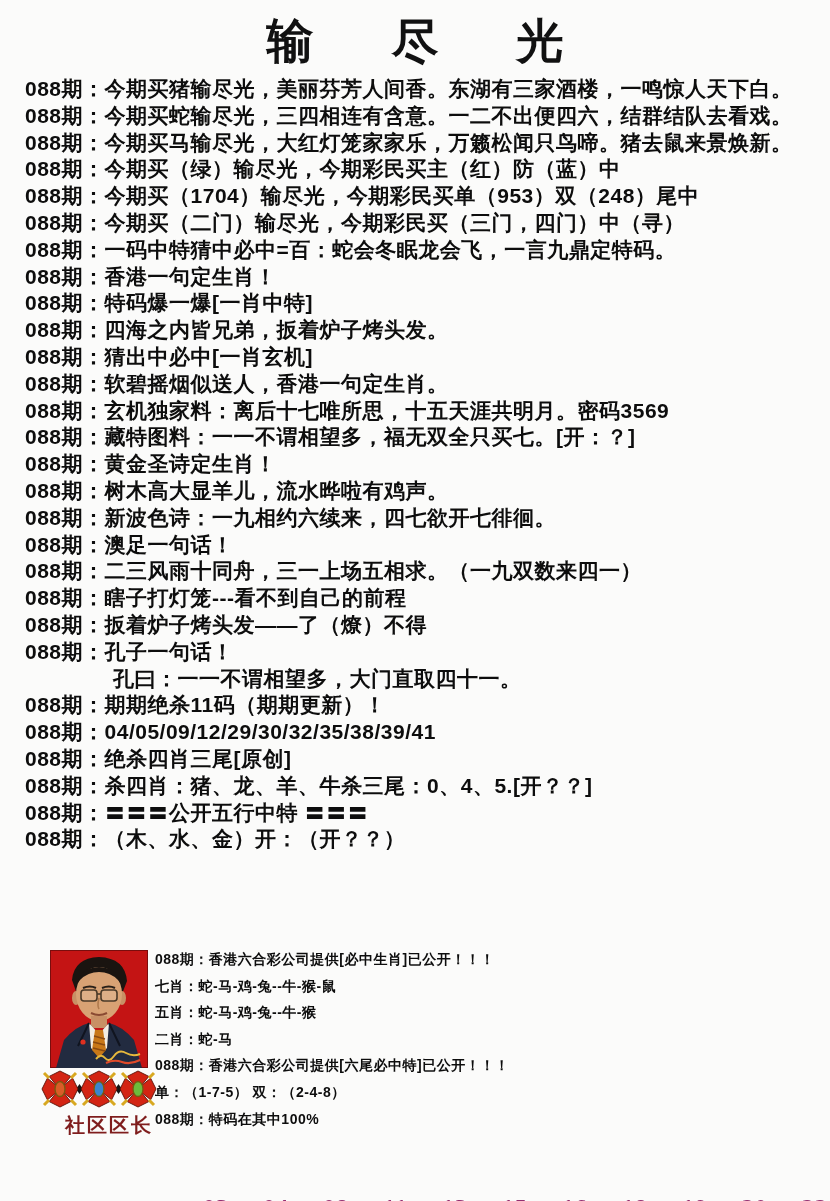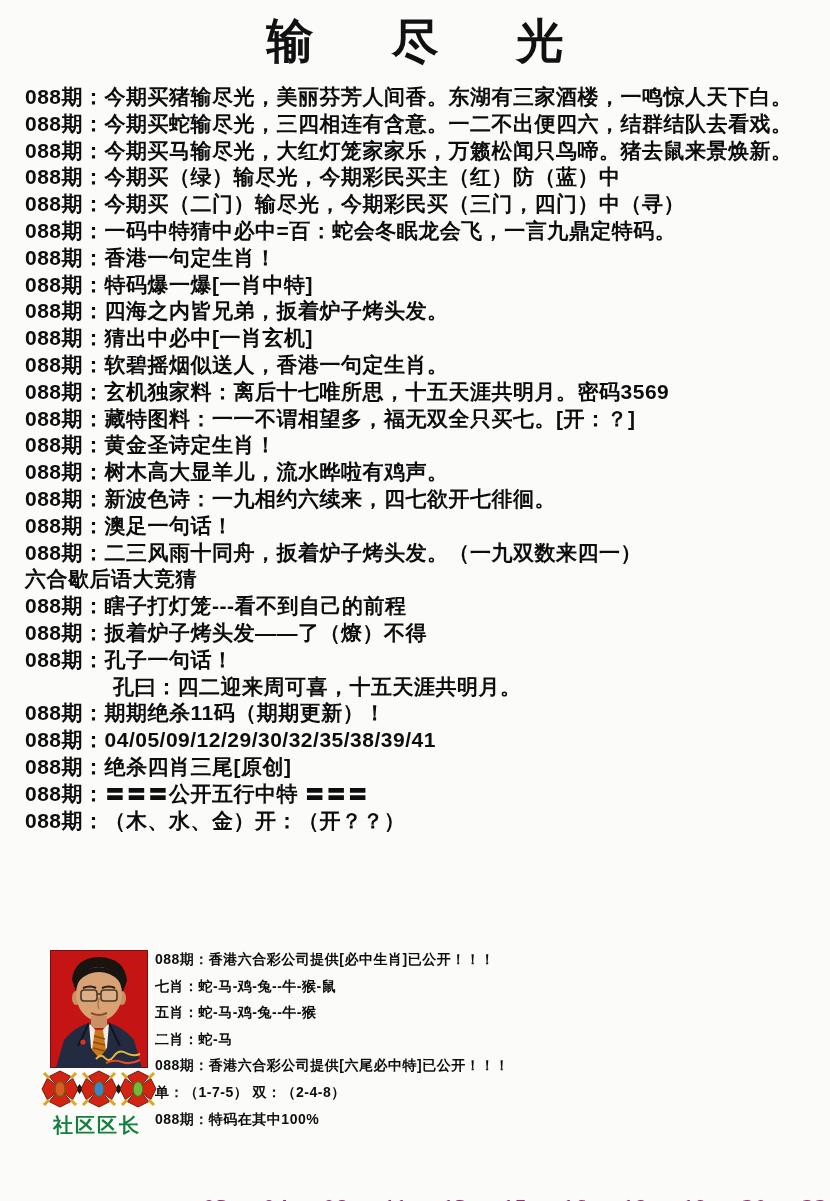--- a/index.html
+++ b/index.html
@@ -20,39 +20,39 @@
     padding-left:78px;box-sizing:border-box;
     font-family:Liberation Mono, monospace;
     font-size:47px;font-weight:600;
     letter-spacing:78px;
     color:#111;
     white-space:nowrap;
   }
 
   
   .tips{
-    position:absolute;top:84px;left:25px;right:12px;
+    position:absolute;top:76px;left:25px;right:12px;
   }
   .tip-line{
     font-size:21px;
     font-weight:bold;
     line-height:26.8px;
     letter-spacing:0.5px;
     white-space:nowrap;
   }
   .tip-line.indent{padding-left:88px;}
 
   
   .photo-wrap{position:absolute;left:50px;top:950px;width:98px;height:118px;}
   .photo-wrap svg{display:block;}
   .flowers{position:absolute;left:40px;top:1066px;width:118px;height:46px;}
   .photo-caption{
     position:absolute;left:53px;top:1112px;width:112px;
-    font-size:20px;font-weight:bold;color:#15803d;
-    letter-spacing:2px;white-space:nowrap;
+    font-size:20px;font-weight:bold;color:#7f1d1d;
+    letter-spacing:2px;white-space:nowrap;text-align:center;
   }
 
   
   .bottom-lines{
     position:absolute;left:155px;top:946px;right:8px;
   }
   .bottom-line{
     font-size:14px;font-weight:bold;
     line-height:26.6px;
     letter-spacing:0.5px;
@@ -76,42 +76,43 @@
 
 <div class="page">
 
   <div class="title">输尽光</div>
 
   <div class="tips">
     <div class="tip-line">088期：今期买猪输尽光，美丽芬芳人间香。东湖有三家酒楼，一鸣惊人天下白。</div>
     <div class="tip-line">088期：今期买蛇输尽光，三四相连有含意。一二不出便四六，结群结队去看戏。</div>
     <div class="tip-line">088期：今期买马输尽光，大红灯笼家家乐，万籁松闻只鸟啼。猪去鼠来景焕新。</div>
     <div class="tip-line">088期：今期买（绿）输尽光，今期彩民买主（红）防（蓝）中</div>
+    <div class="tip-line">088期：今期买（1704）输尽光，今期彩民买单（953）双（248）尾中</div>
     <div class="tip-line">088期：今期买（二门）输尽光，今期彩民买（三门，四门）中（寻）</div>
     <div class="tip-line">088期：一码中特猜中必中=百：蛇会冬眠龙会飞，一言九鼎定特码。</div>
     <div class="tip-line">088期：香港一句定生肖！</div>
     <div class="tip-line">088期：特码爆一爆[一肖中特]</div>
     <div class="tip-line">088期：四海之内皆兄弟，扳着炉子烤头发。</div>
     <div class="tip-line">088期：猜出中必中[一肖玄机]</div>
     <div class="tip-line">088期：软碧摇烟似送人，香港一句定生肖。</div>
     <div class="tip-line">088期：玄机独家料：离后十七唯所思，十五天涯共明月。密码3569</div>
     <div class="tip-line">088期：藏特图料：一一不谓相望多，福无双全只买七。[开：？]</div>
     <div class="tip-line">088期：黄金圣诗定生肖！</div>
     <div class="tip-line">088期：树木高大显羊儿，流水晔啦有鸡声。</div>
     <div class="tip-line">088期：新波色诗：一九相约六续来，四七欲开七徘徊。</div>
     <div class="tip-line">088期：澳足一句话！</div>
-    <div class="tip-line">088期：二三风雨十同舟，扳着炉子烤头发。（一九双数来四一）</div>
-    <div class="tip-line">六合歇后语大竞猜</div>
+    <div class="tip-line">088期：二三风雨十同舟，三一上场五相求。（一九双数来四一）</div>
     <div class="tip-line">088期：瞎子打灯笼---看不到自己的前程</div>
     <div class="tip-line">088期：扳着炉子烤头发——了（燎）不得</div>
     <div class="tip-line">088期：孔子一句话！</div>
-    <div class="tip-line indent">孔曰：四二迎来周可喜，十五天涯共明月。</div>
+    <div class="tip-line indent">孔曰：一一不谓相望多，大门直取四十一。</div>
     <div class="tip-line">088期：期期绝杀11码（期期更新）！</div>
     <div class="tip-line">088期：04/05/09/12/29/30/32/35/38/39/41</div>
     <div class="tip-line">088期：绝杀四肖三尾[原创]</div>
+    <div class="tip-line">088期：杀四肖：猪、龙、羊、牛杀三尾：0、4、5.[开？？]</div>
     <div class="tip-line">088期：〓〓〓公开五行中特 〓〓〓</div>
     <div class="tip-line">088期：（木、水、金）开：（开？？）</div>
   </div>
 
   <div class="photo-wrap">
     <svg width="98" height="118" viewBox="0 0 98 118">
       <rect x="0" y="0" width="98" height="118" style="fill:var(--photo-bg,#c41414)"></rect>
       <rect x="0" y="0" width="98" height="118" fill="none" stroke="#7a0d0d" stroke-width="2"></rect>
 
       <path d="M22,30 Q24,8 49,7 Q75,8 77,31 L72,44 Q68,20 49,19 Q30,20 27,44 Z" fill="#1a1410"></path>

